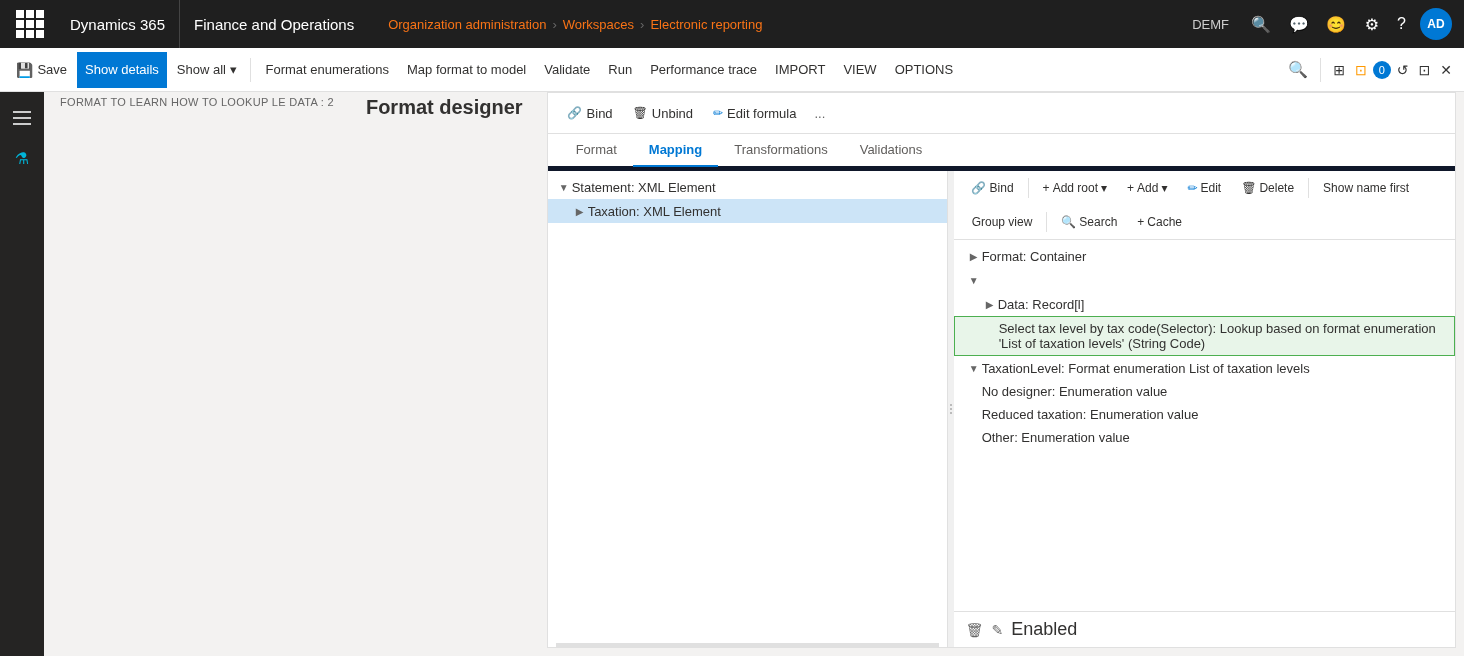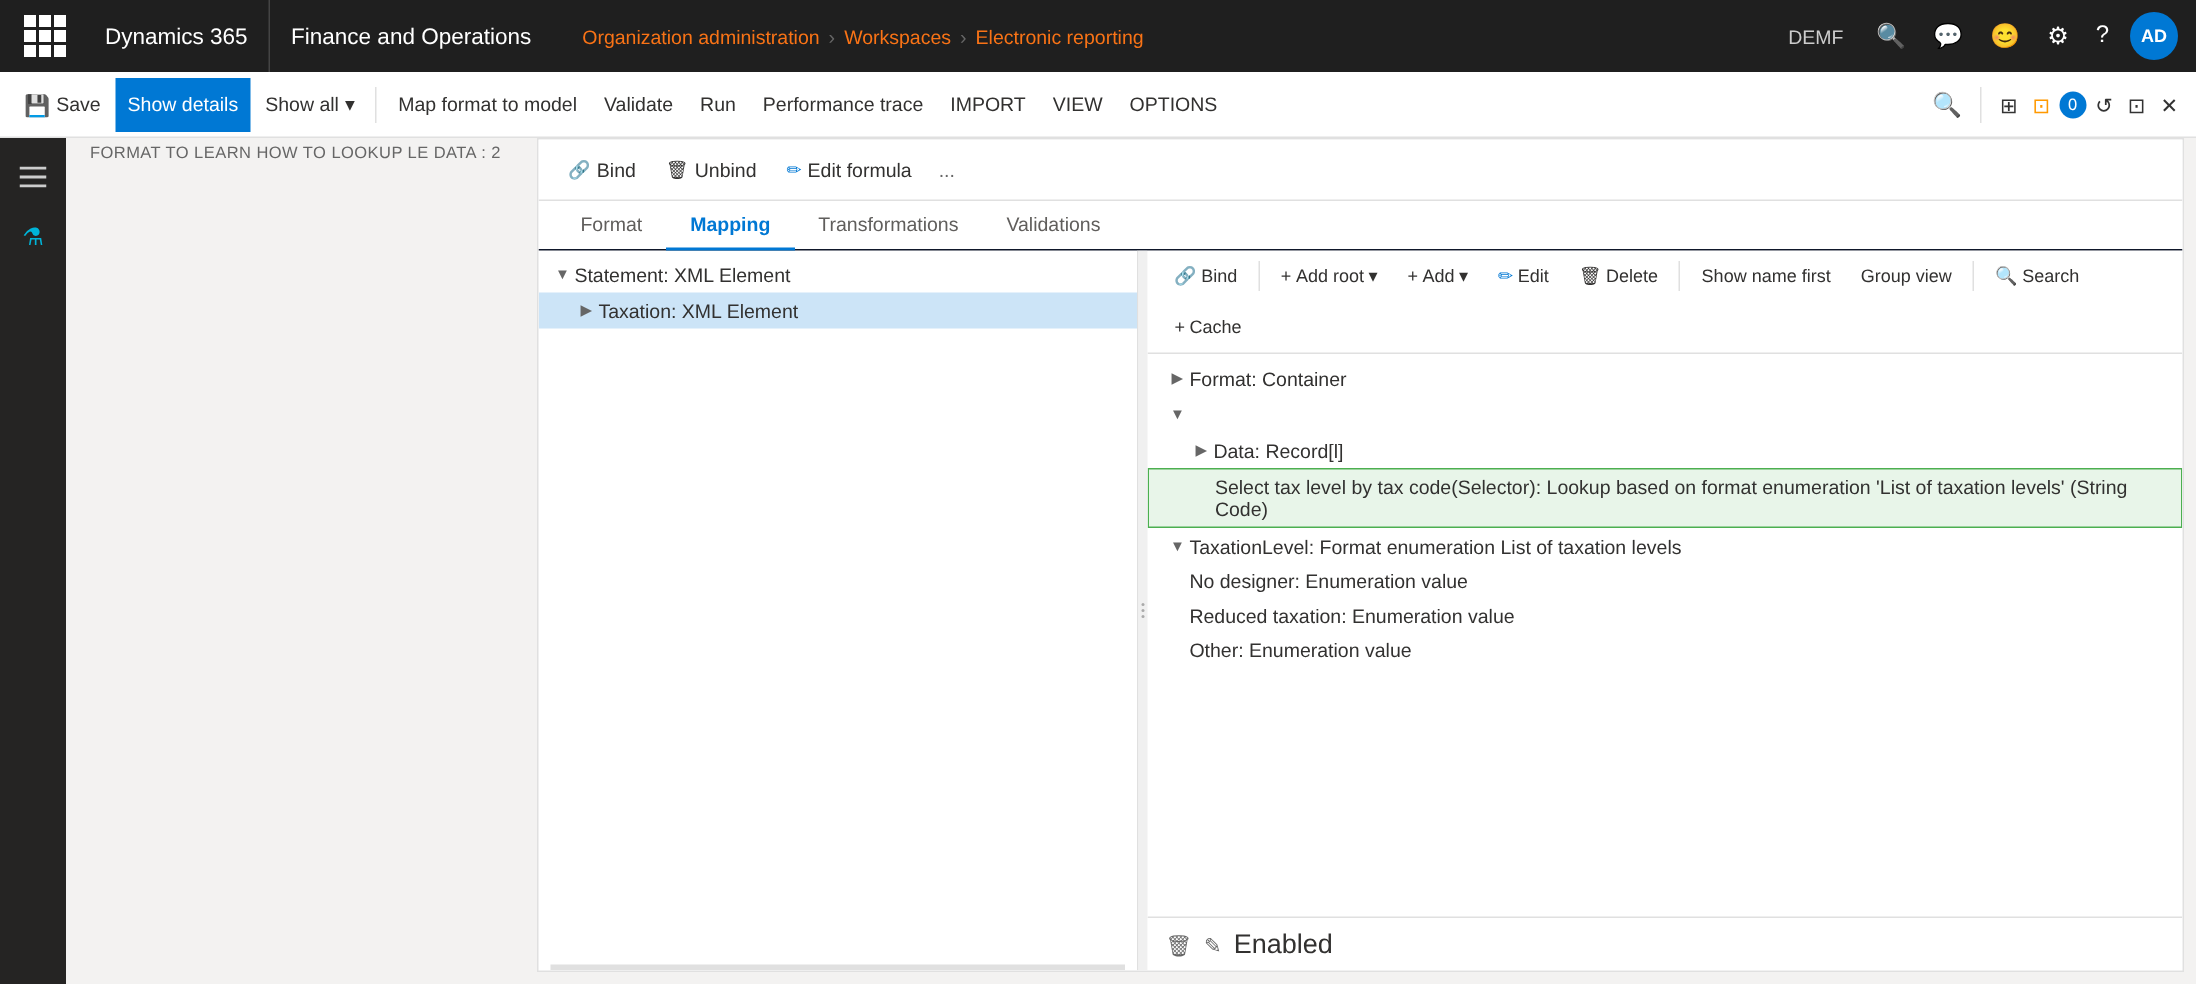--- a/index.html
+++ b/index.html
@@ -151,21 +151,21 @@
       display: flex; align-items: center; gap: 4px;
       padding: 3px 8px; border: none; background: transparent;
       cursor: pointer; font-size: 13px; color: #323130; height: 28px;
     }
     .designer-more { cursor: pointer; color: #666; padding: 3px 6px; }
 
     
     .tabs-row {
       display: flex;
       align-items: center;
-      border-bottom: 1px solid #0f172a;
+      border-bottom: 5px solid #0f172a;
       background: white;
       padding: 0 12px;
     }
     .tab {
       padding: 8px 16px;
       cursor: pointer;
       font-size: 13px;
       color: #605e5c;
       border-bottom: 2px solid transparent;
       margin-bottom: -1px;
@@ -329,20 +329,21 @@
     <span>Save</span>
   </button>
   <button class="toolbar-btn active">
     <span>Show details</span>
   </button>
   <button class="toolbar-btn">
     <span>Show all</span>
     <span>▾</span>
   </button>
   <div class="toolbar-sep"></div>
+  <button class="toolbar-btn">Format enumerations</button>
   <button class="toolbar-btn">Map format to model</button>
   <button class="toolbar-btn">Validate</button>
   <button class="toolbar-btn">Run</button>
   <button class="toolbar-btn">Performance trace</button>
   <button class="toolbar-btn">IMPORT</button>
   <button class="toolbar-btn">VIEW</button>
   <button class="toolbar-btn">OPTIONS</button>
   <div style="flex:1"></div>
   <div class="nav-icon" style="color:#333; font-size:16px;">🔍</div>
   <div style="width:1px;height:24px;background:#e0e0e0;margin:0 6px;"></div>
@@ -366,20 +367,21 @@
     </div>
     <div class="sidebar-icon" style="color:#00b4d8; font-size:16px;">⚗</div>
   </div>
 
   <div class="content-panel">
 
     <div class="breadcrumb-strip">
       <span>FORMAT TO LEARN HOW TO LOOKUP LE DATA : 2</span>
     </div>
 
+    <div class="page-title">Format designer</div>
 
     <div class="designer">
 
       <div class="designer-toolbar">
         <button class="designer-btn">
           <span style="font-size:12px; color:#0078d4;">🔗</span>
           <span>Bind</span>
         </button>
         <button class="designer-btn">
           <span style="font-size:12px;">🗑</span>

